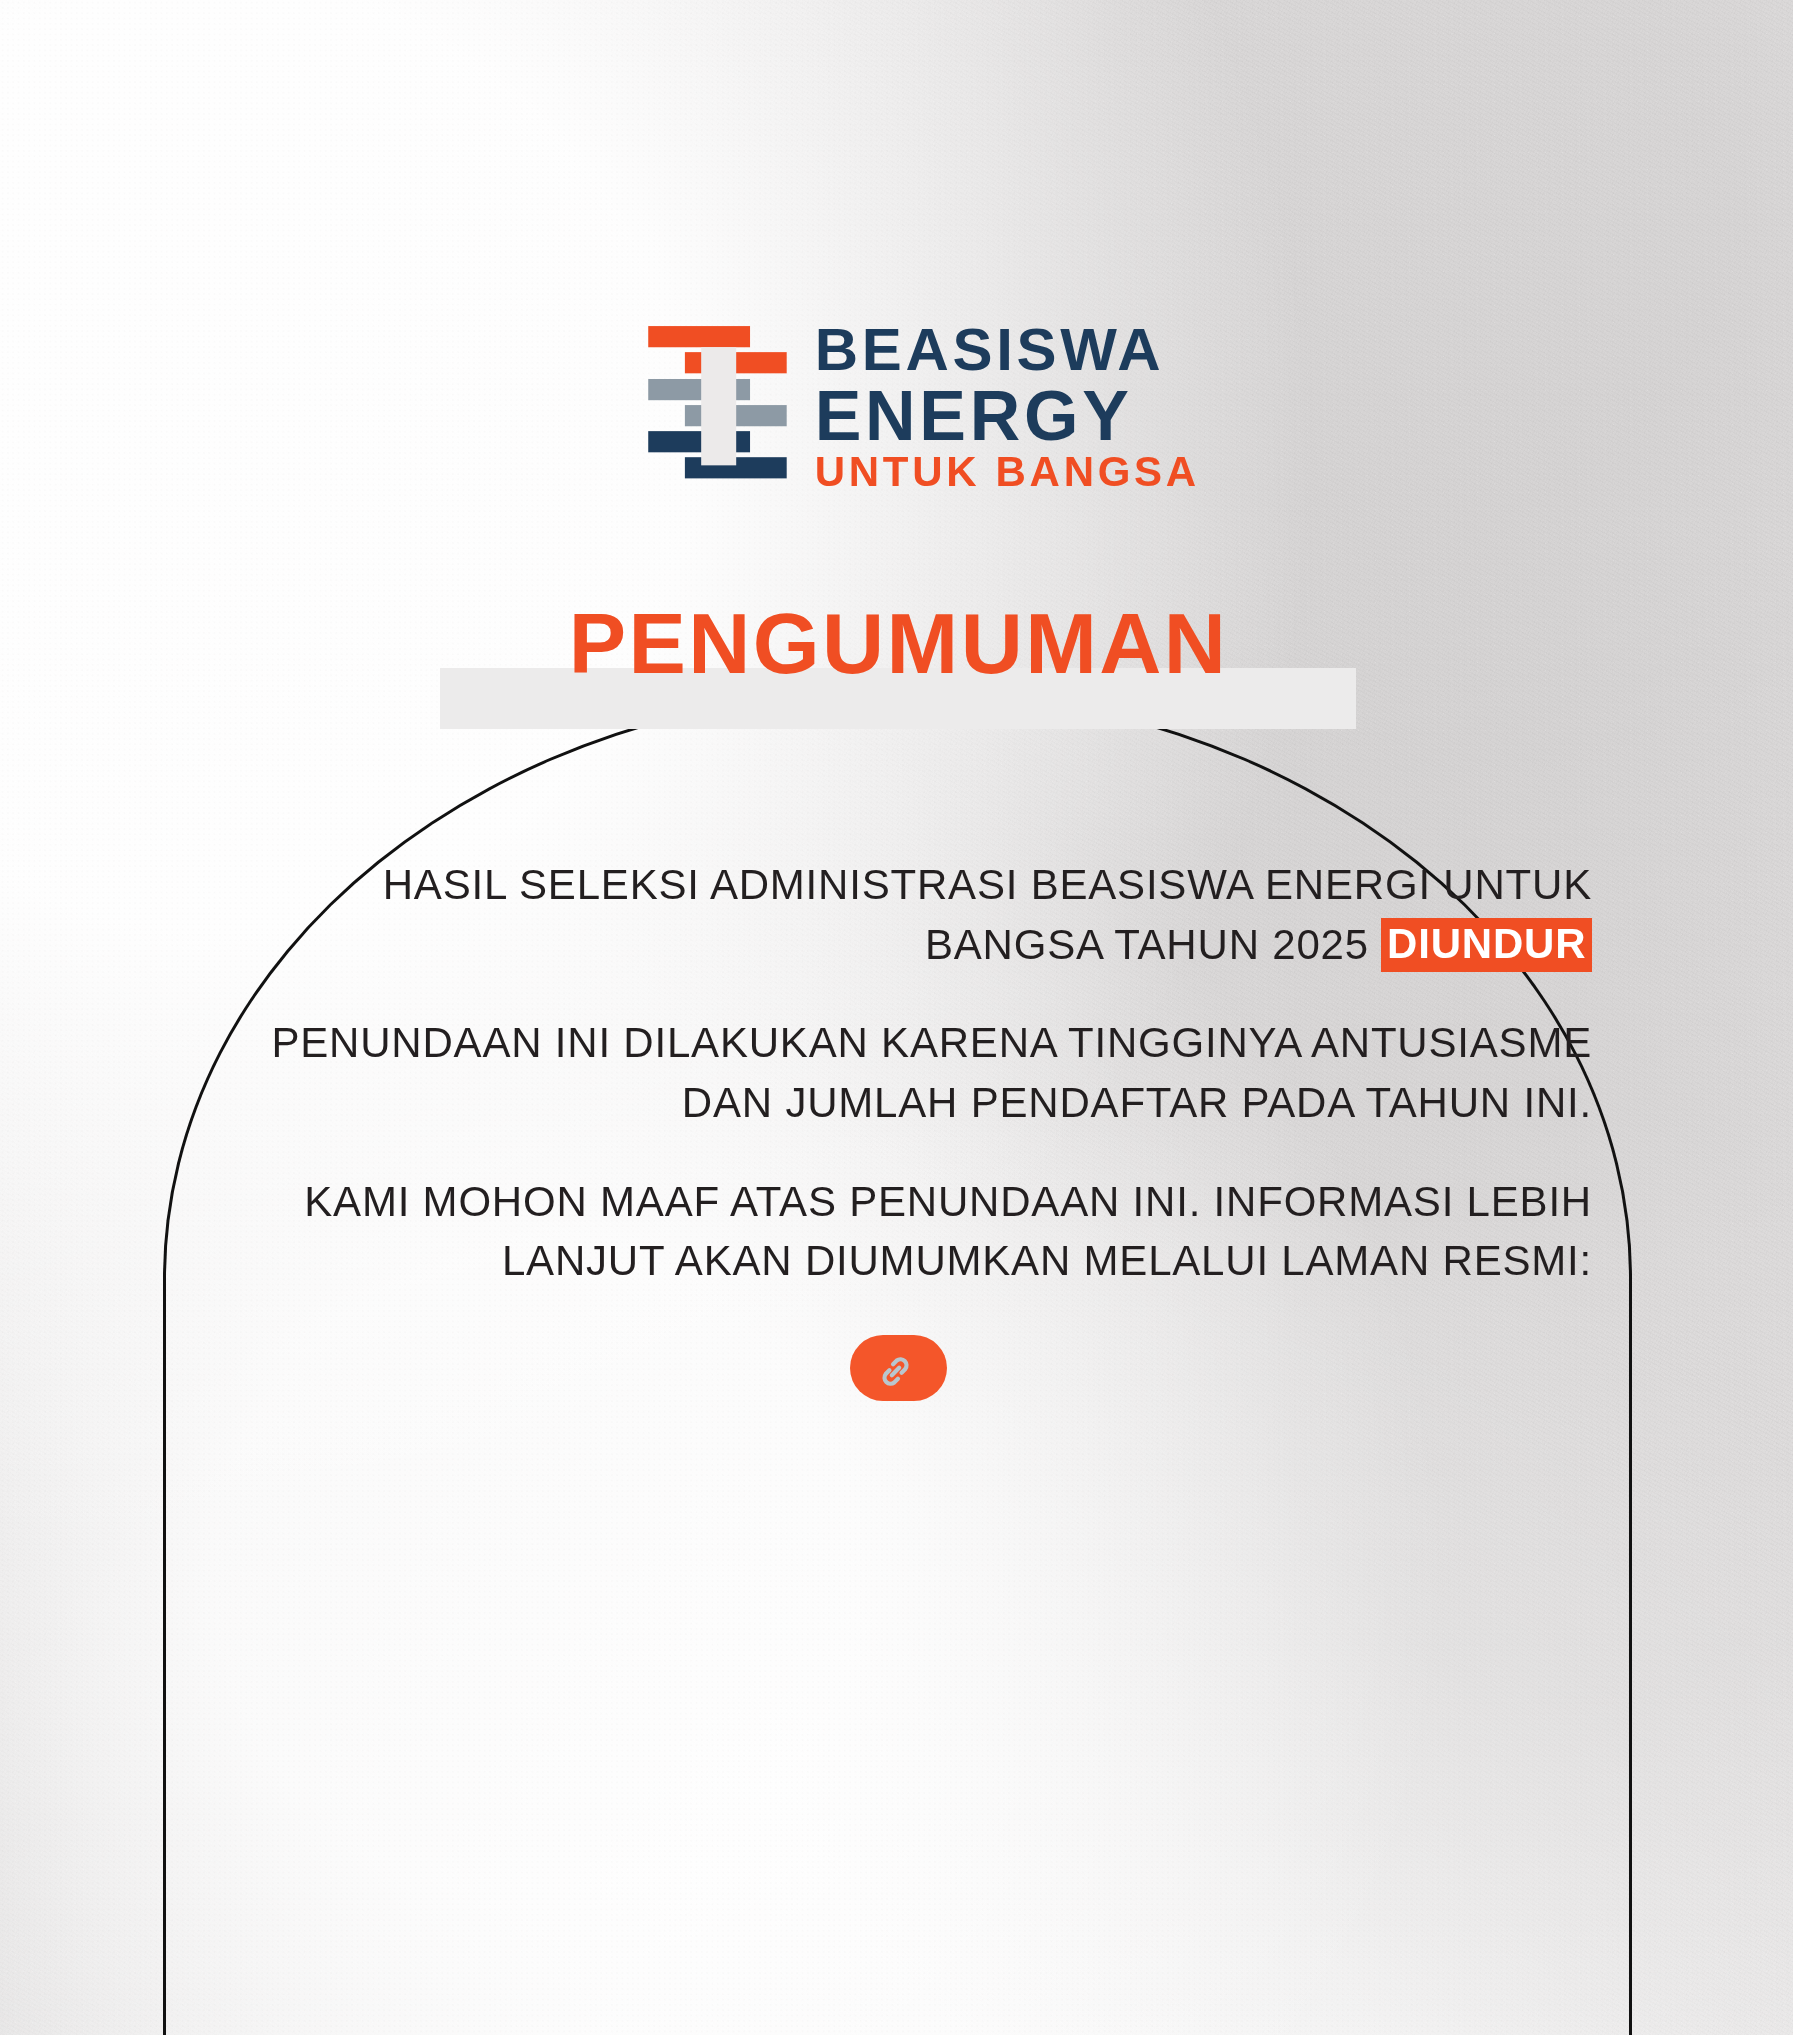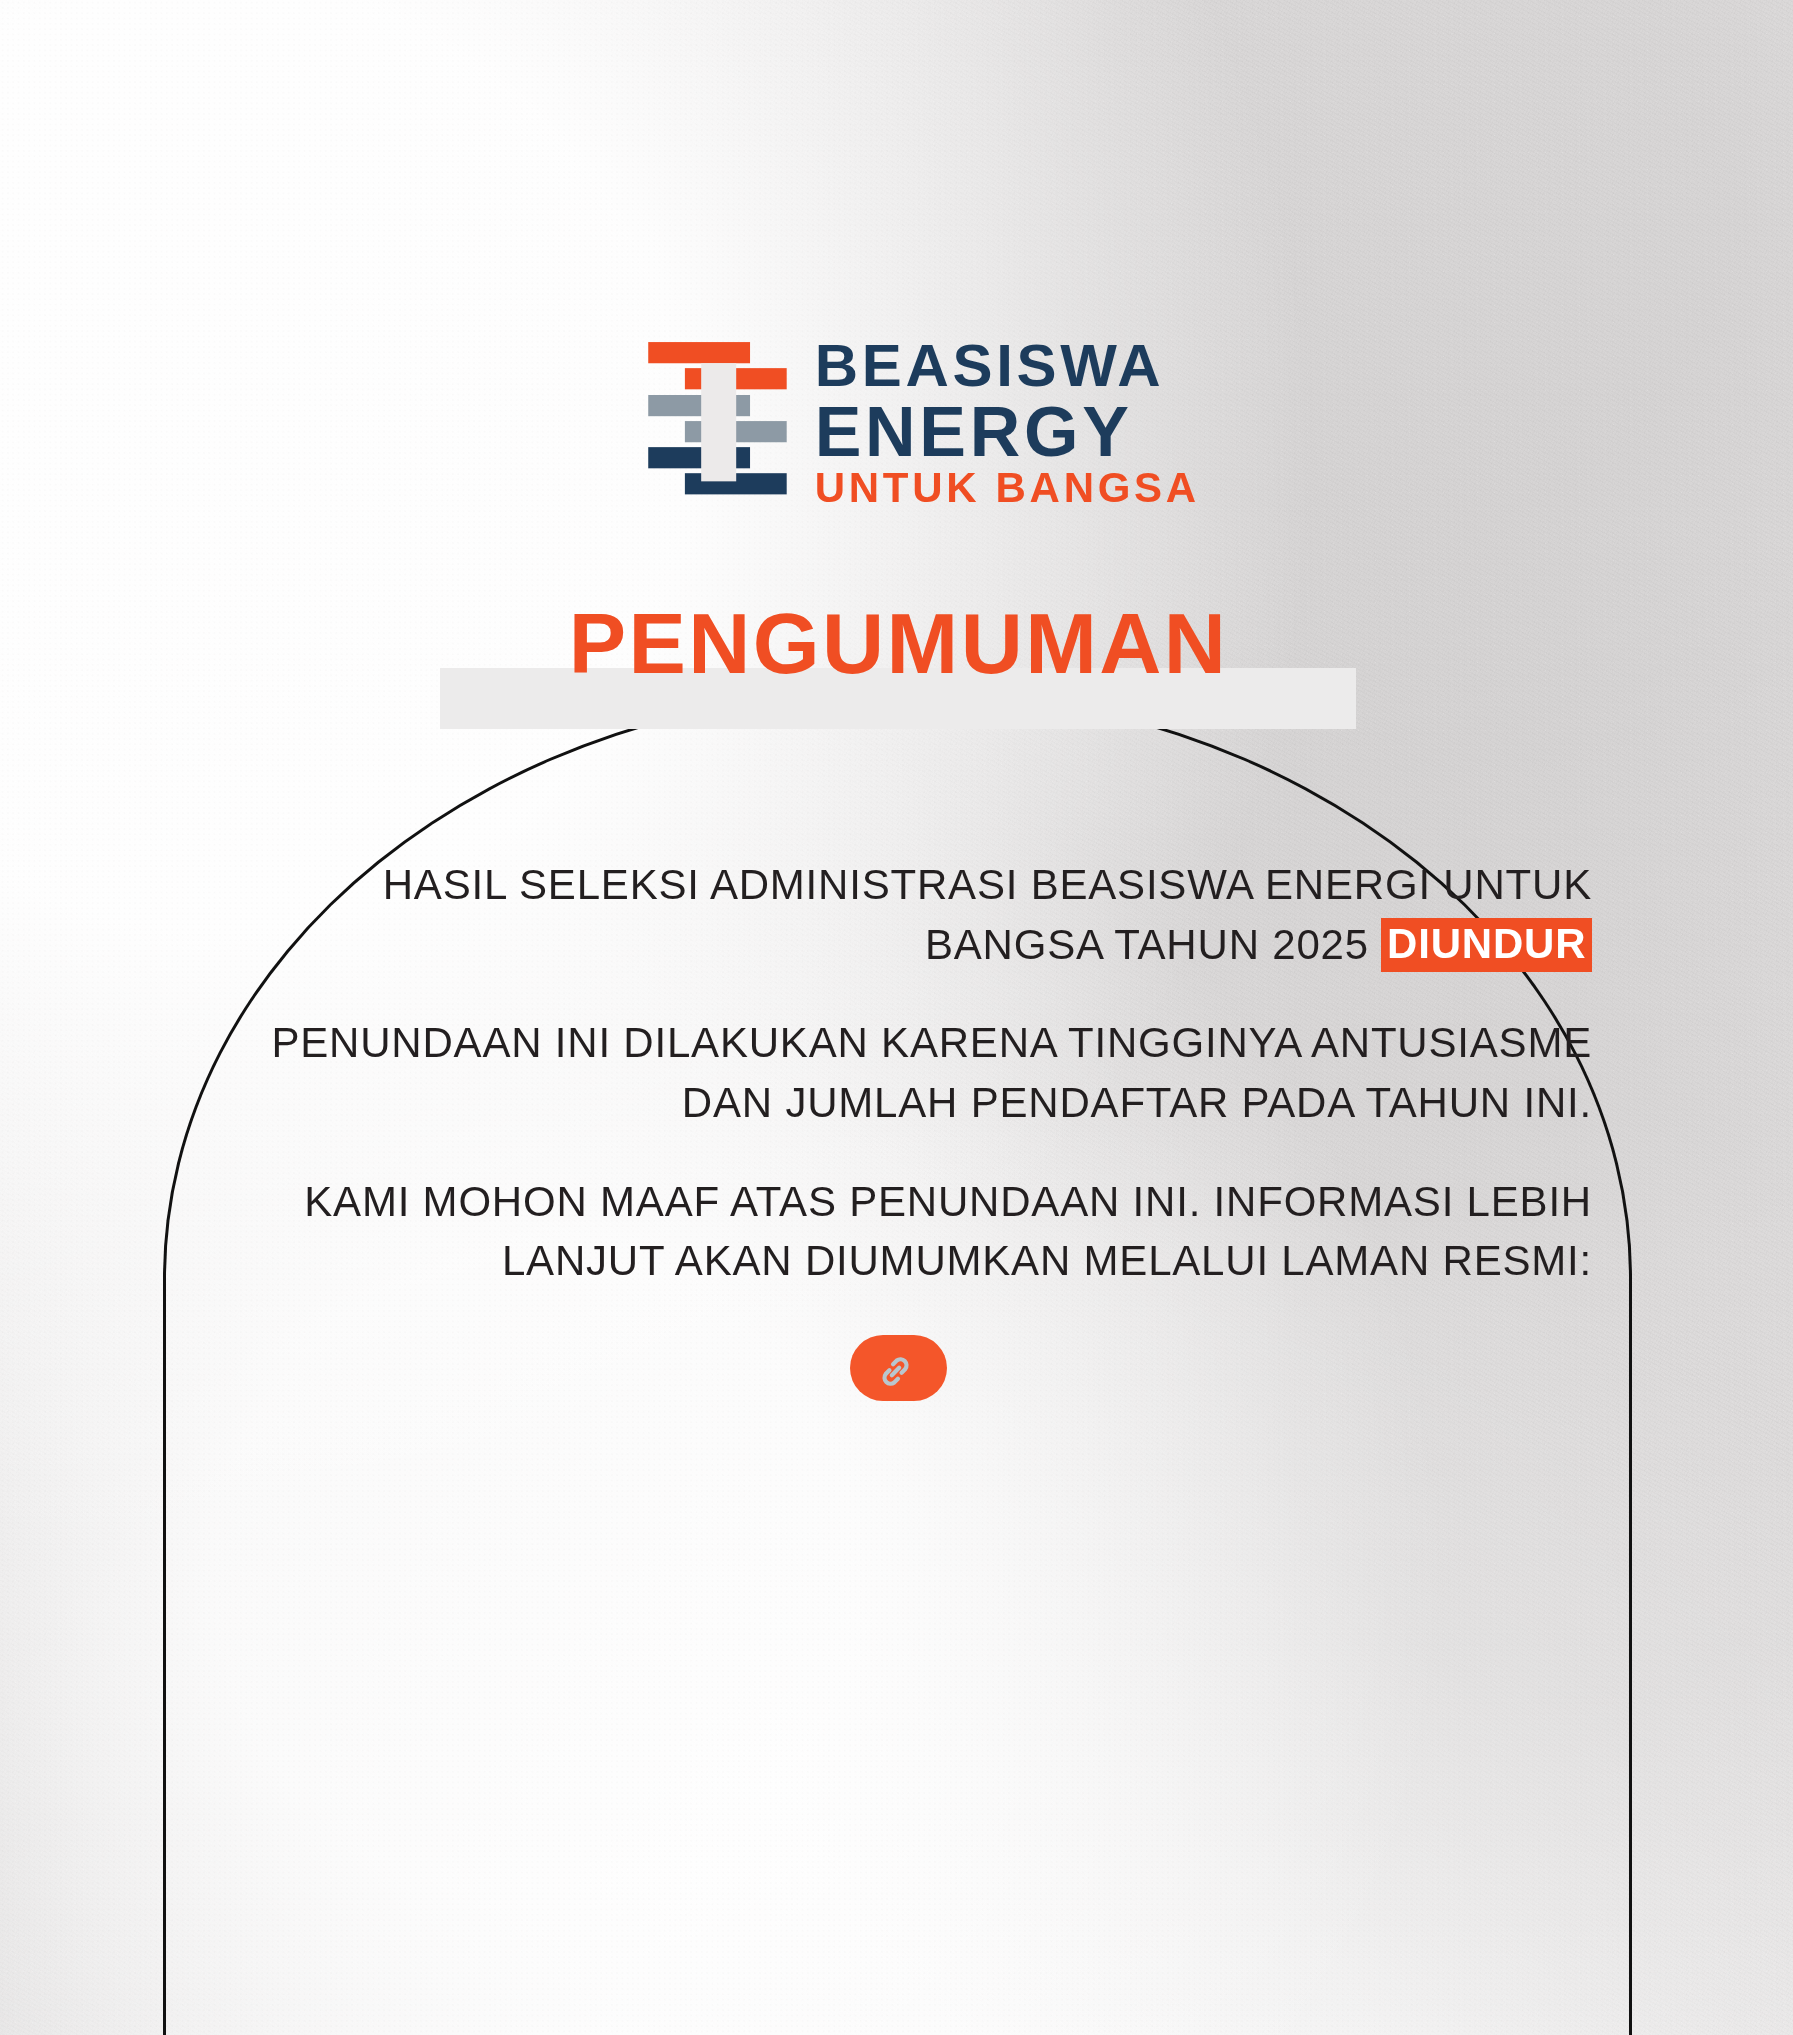--- a/index.html
+++ b/index.html
@@ -33,21 +33,21 @@
     background-image:
       radial-gradient(rgba(120,118,118,.18) 0.4px, rgba(0,0,0,0) 0.7px),
       radial-gradient(rgba(255,255,255,.35) 0.4px, rgba(0,0,0,0) 0.7px);
     background-size: 5.3px 5.3px, 8.5px 8.5px;
     background-position: 0 0, 2.8px 3.7px;
   }
 
   
   .logo-wrap {
     position: absolute;
-    top: 338px; left: 0; width: 100%;
+    top: 322px; left: 0; width: 100%;
     display: flex; justify-content: center; align-items: center; padding-left: 47px;
   }
   .logo {
     display: flex; align-items: center; gap: 15.5px;
   }
   .logo-mark {
     width: 159px; height: 169px;
     position: relative;
   }
   .logo-words {

